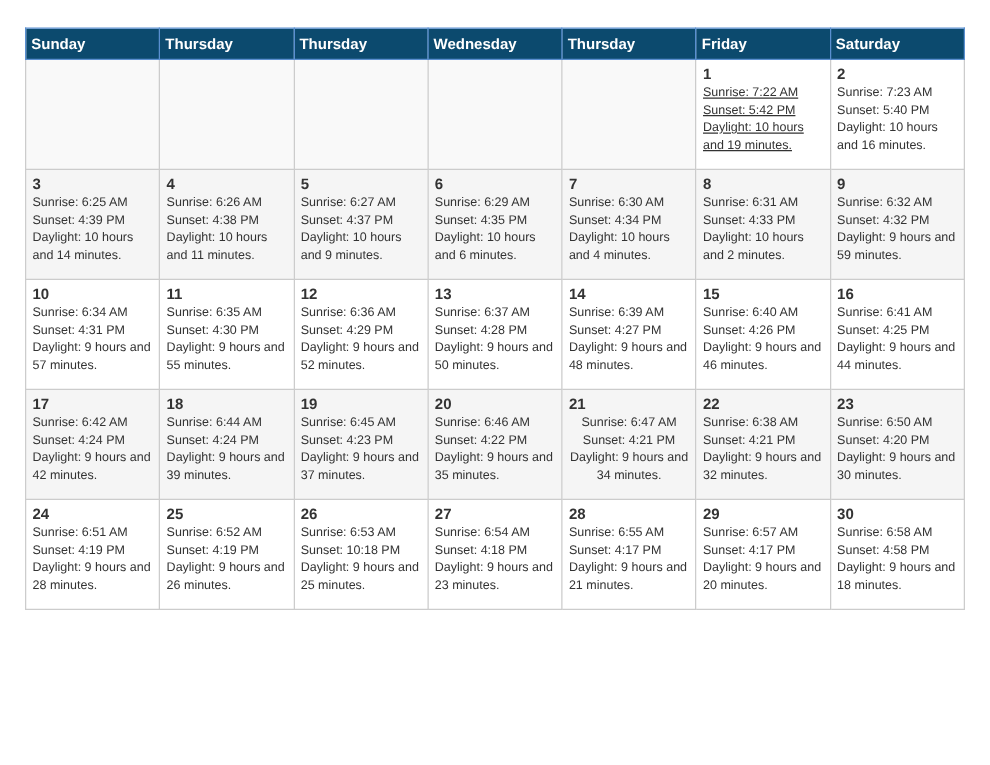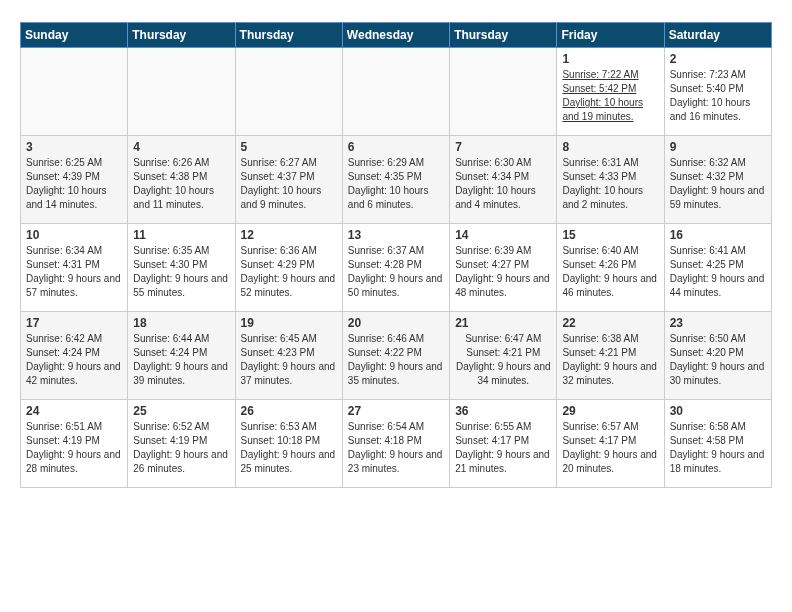--- a/index.html
+++ b/index.html
@@ -268,21 +268,21 @@
 Sunset: 10:18 PM
 Daylight: 9 hours and 25 minutes.</div>
           </td>
           <td>
             <span class="day-number">27</span>
             <div class="day-info" style="white-space: pre-line;">Sunrise: 6:54 AM
 Sunset: 4:18 PM
 Daylight: 9 hours and 23 minutes.</div>
           </td>
           <td>
-            <span class="day-number">36</span>
+            <span class="day-number">28</span>
             <div class="day-info" style="white-space: pre-line;">Sunrise: 6:55 AM
 Sunset: 4:17 PM
 Daylight: 9 hours and 21 minutes.</div>
           </td>
           <td>
             <span class="day-number">29</span>
             <div class="day-info" style="white-space: pre-line;">Sunrise: 6:57 AM
 Sunset: 4:17 PM
 Daylight: 9 hours and 20 minutes.</div>
           </td>

